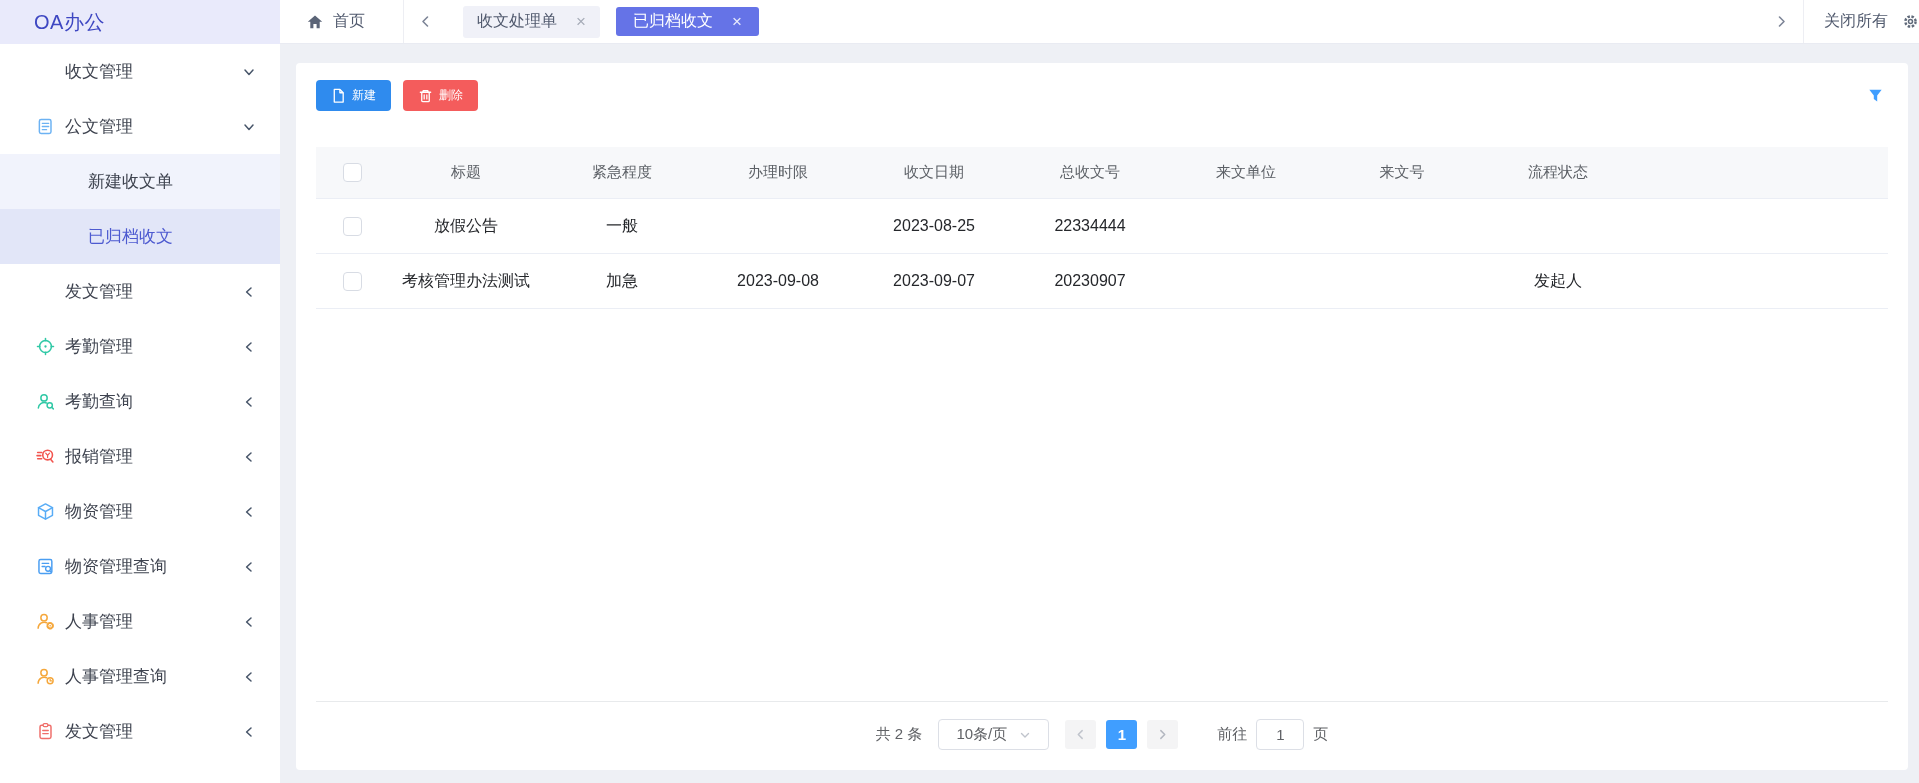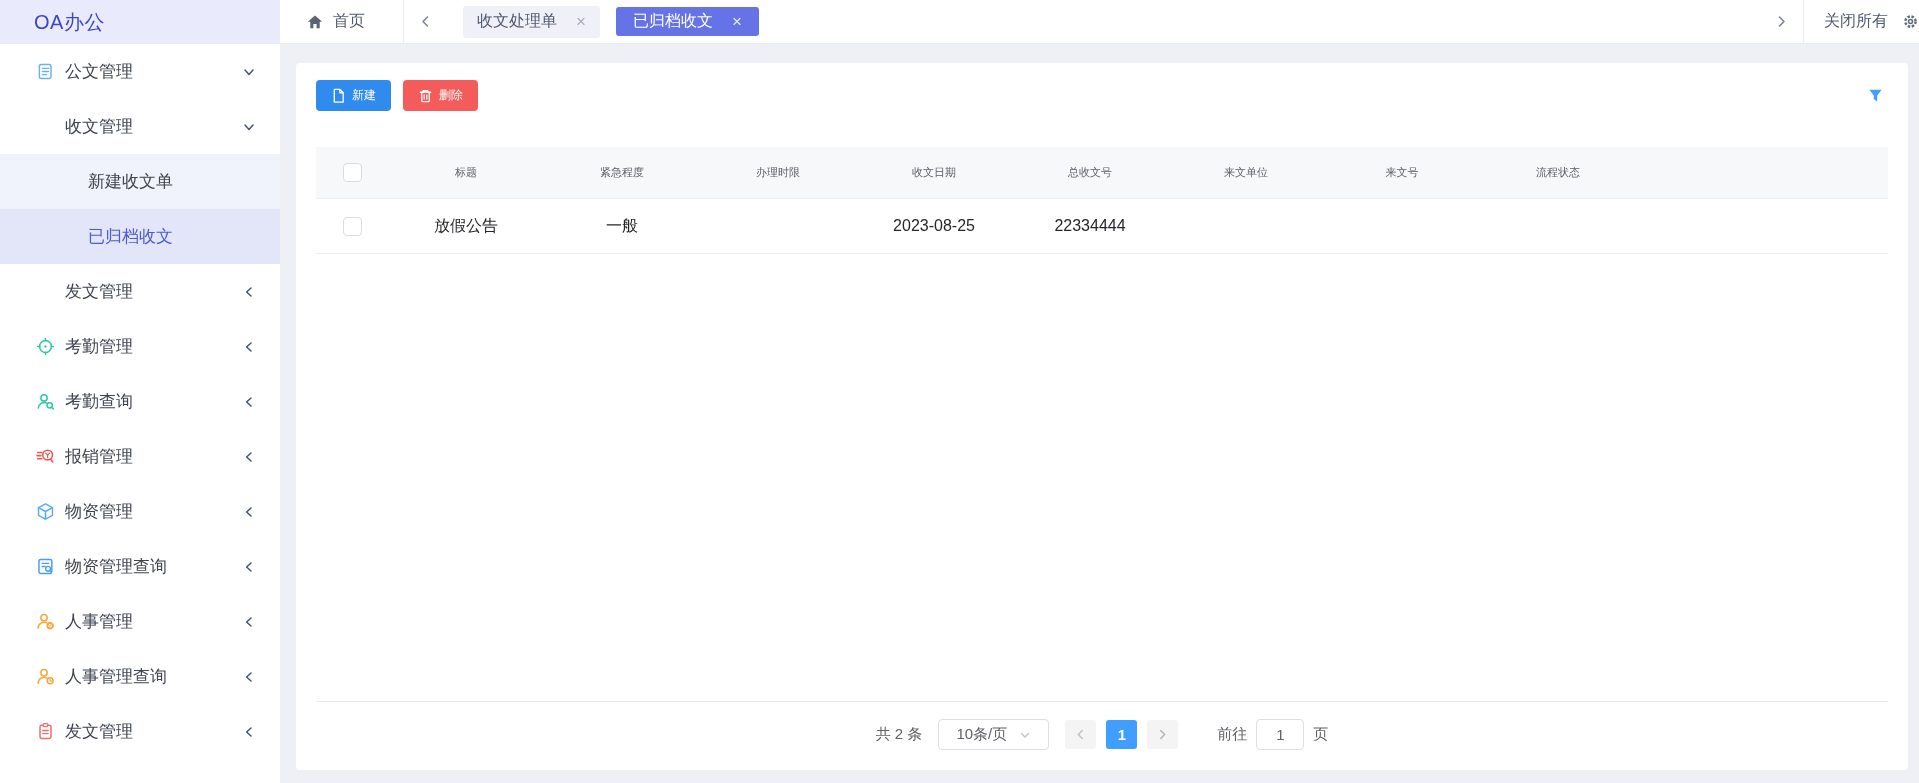--- a/index.html
+++ b/index.html
@@ -68,21 +68,21 @@
   .btn svg{margin-right:6px;}
   .btn-new{background:#2f8bee;}
   .btn-delete{background:#f45c5c;margin-left:12px;}
   .funnel{margin-left:auto;display:inline-flex;cursor:pointer;padding-right:4px;}
 
   
   .table{display:flex;flex-direction:column;flex:1;margin-top:36px;min-height:0;}
   .t-head{display:flex;align-items:center;height:51px;background:#f7f8fa;border-bottom:1px solid #ebeef5;flex-shrink:0;}
   .t-row{display:flex;align-items:center;height:54px;border-bottom:1px solid #ebeef5;flex-shrink:0;background:#fff;}
   .t-cell{width:156px;text-align:center;font-size:16px;color:#25272b;flex-shrink:0;white-space:nowrap;overflow:hidden;}
-  .t-head .t-cell{color:#5c6066;font-weight:500;font-size:11px;}
+  .t-head .t-cell{color:#5c6066;font-weight:500;font-size:15px;}
   .t-cell.c-check{width:72px;display:flex;justify-content:center;}
   .t-cell.c-fill{flex:1;width:auto;}
   .checkbox{width:19px;height:19px;border:1px solid #d8dce4;border-radius:4px;background:#fff;box-sizing:border-box;cursor:pointer;}
   .t-spacer{flex:1;border-bottom:1px solid #e8eaec;}
 
   
   .pager{display:flex;align-items:center;justify-content:center;margin-top:17px;height:31px;flex-shrink:0;color:#606266;font-size:15px;}
   .pg-total{margin-right:16px;}
   .pg-select{
     width:111px;height:31px;border:1px solid #dcdfe6;border-radius:4px;background:#fff;
@@ -106,38 +106,38 @@
   }
 </style>
 </head>
 <body>
 
 <div class="app">
 
   <aside class="sidebar">
     <div class="side-title">OA办公</div>
     <nav>
+        <div class="side-item lv2 no-icon">
+          <span class="s-label">收文管理</span>
+          <span class="s-chev">
+            <svg viewBox="0 0 14 14">
+              <polyline points="3,5 7,9.4 11,5" fill="none" stroke="#475569" stroke-width="1.5" stroke-linecap="round" stroke-linejoin="round"></polyline>
+            </svg>
+          </span>
+        </div>
         <div class="side-item lv1">
           <span class="s-icon">
             <svg viewBox="0 0 18 18">
               <rect x="3.2" y="2.4" width="11" height="13.2" rx="1.6" fill="none" stroke="#6cb2f3" stroke-width="1.4" stroke-linecap="round" stroke-linejoin="round"></rect>
               <line x1="6" y1="6" x2="12" y2="6" fill="none" stroke="#6cb2f3" stroke-width="1.3" stroke-linecap="round" stroke-linejoin="round"></line>
               <line x1="6" y1="9" x2="12" y2="9" fill="none" stroke="#6cb2f3" stroke-width="1.3" stroke-linecap="round" stroke-linejoin="round"></line>
               <line x1="6" y1="12" x2="10" y2="12" fill="none" stroke="#6cb2f3" stroke-width="1.3" stroke-linecap="round" stroke-linejoin="round"></line>
             </svg>
           </span>
           <span class="s-label">公文管理</span>
-          <span class="s-chev">
-            <svg viewBox="0 0 14 14">
-              <polyline points="3,5 7,9.4 11,5" fill="none" stroke="#475569" stroke-width="1.5" stroke-linecap="round" stroke-linejoin="round"></polyline>
-            </svg>
-          </span>
-        </div>
-        <div class="side-item lv2 no-icon">
-          <span class="s-label">收文管理</span>
           <span class="s-chev">
             <svg viewBox="0 0 14 14">
               <polyline points="3,5 7,9.4 11,5" fill="none" stroke="#475569" stroke-width="1.5" stroke-linecap="round" stroke-linejoin="round"></polyline>
             </svg>
           </span>
         </div>
         <div class="side-item lv3 hovered no-icon">
           <span class="s-label">新建收文单</span>
         </div>
         <div class="side-item lv3 active no-icon">
@@ -378,20 +378,34 @@
                   <span class="checkbox"></span>
                 </div>
                 <div class="t-cell">放假公告</div>
                 <div class="t-cell">一般</div>
                 <div class="t-cell"></div>
                 <div class="t-cell">2023-08-25</div>
                 <div class="t-cell">22334444</div>
                 <div class="t-cell"></div>
                 <div class="t-cell"></div>
                 <div class="t-cell"></div>
+                <div class="t-cell c-fill"></div>
+              </div>
+              <div class="t-row">
+                <div class="t-cell c-check">
+                  <span class="checkbox"></span>
+                </div>
+                <div class="t-cell">考核管理办法测试</div>
+                <div class="t-cell">加急</div>
+                <div class="t-cell">2023-09-08</div>
+                <div class="t-cell">2023-09-07</div>
+                <div class="t-cell">20230907</div>
+                <div class="t-cell"></div>
+                <div class="t-cell"></div>
+                <div class="t-cell">发起人</div>
                 <div class="t-cell c-fill"></div>
               </div>
             </div>
           <div class="t-spacer"></div>
 
           <div class="pager">
             <span class="pg-total">共 2 条</span>
             <span class="pg-select">
               <span>10条/页</span>
               <span class="sel-caret">

